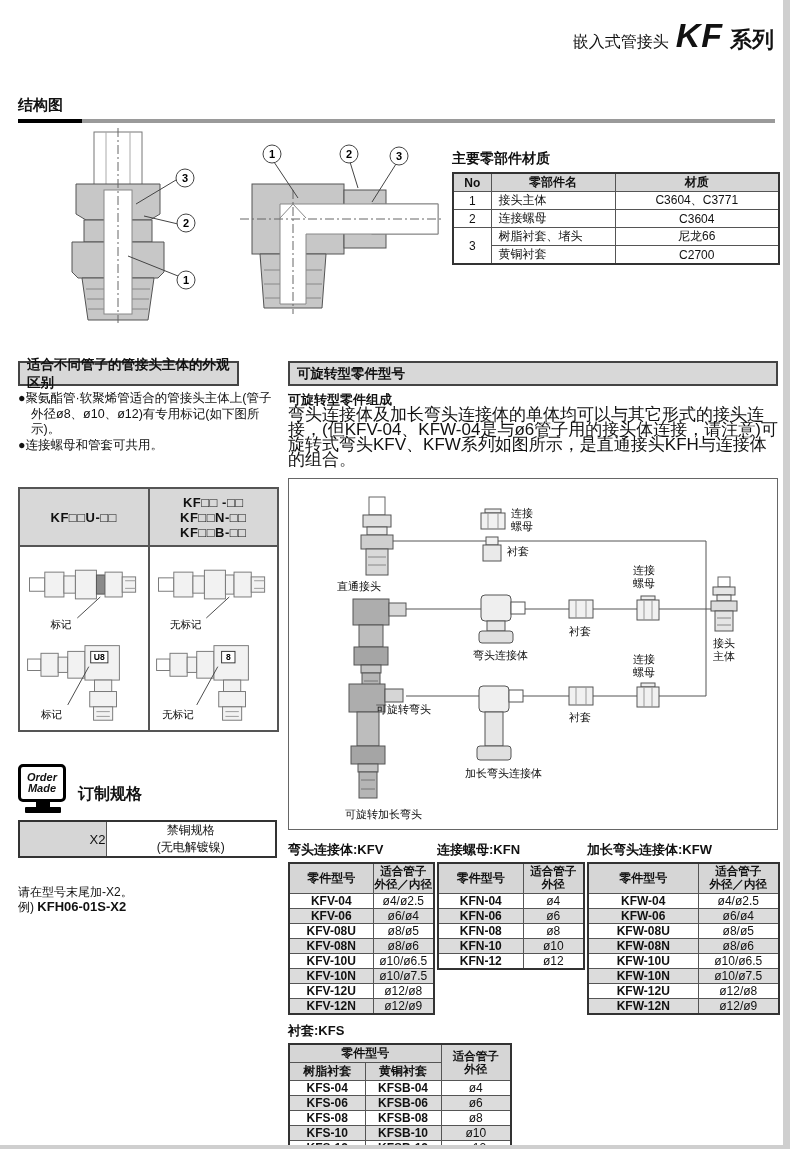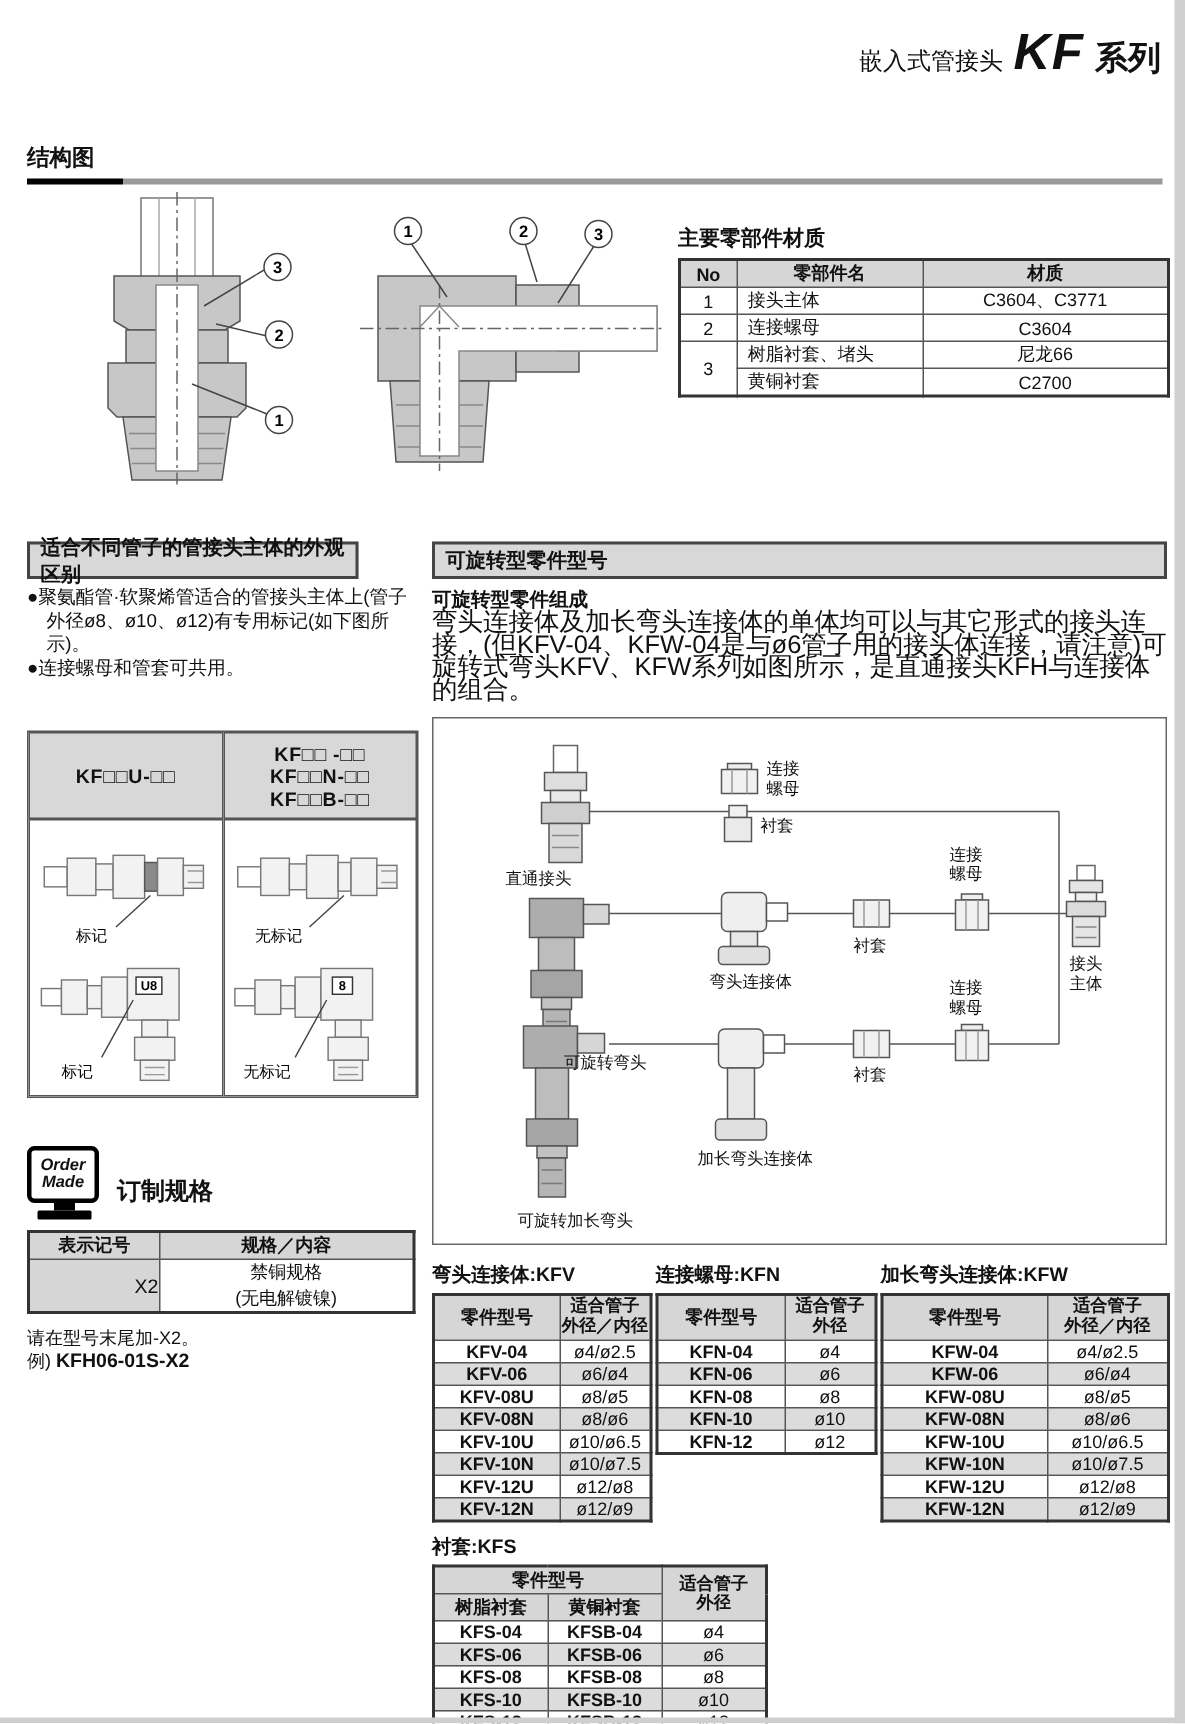--- a/index.html
+++ b/index.html
@@ -397,24 +397,20 @@
     <div class="om-base"></div>
   </div>
   <div class="om-title">订制规格</div>
 
   <table class="t om-table" style="width:257px;">
     <colgroup>
         <col style="width:87px">
         <col style="width:170px">
       </colgroup>
     <tbody>
-        <tr>
-      <th>表示记号</th>
-      <th>规格／内容</th>
-    </tr>
     <tr>
       <td class="sym" style="height:34px;">X2</td>
       <td>
         <div>禁铜规格</div>
         <div>(无电解镀镍)</div>
       </td>
     </tr>
   </tbody>
     </table>
   <div class="om-note">请在型号末尾加-X2。</div>

